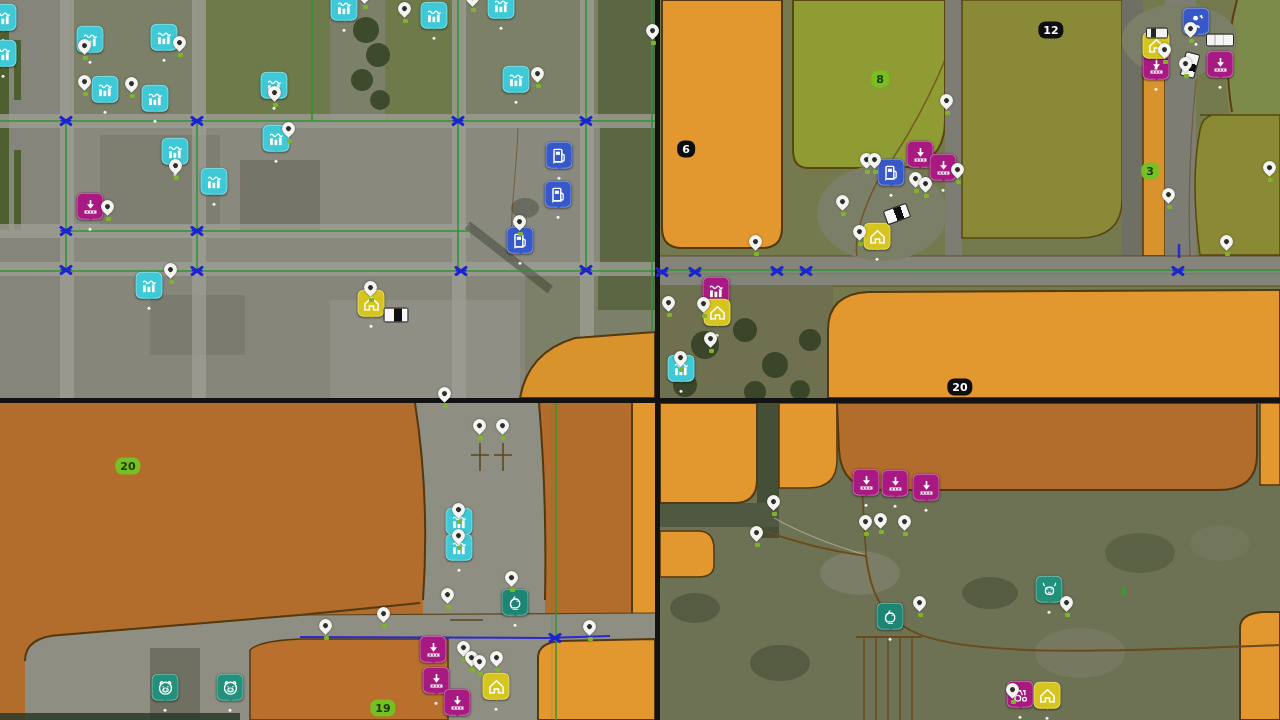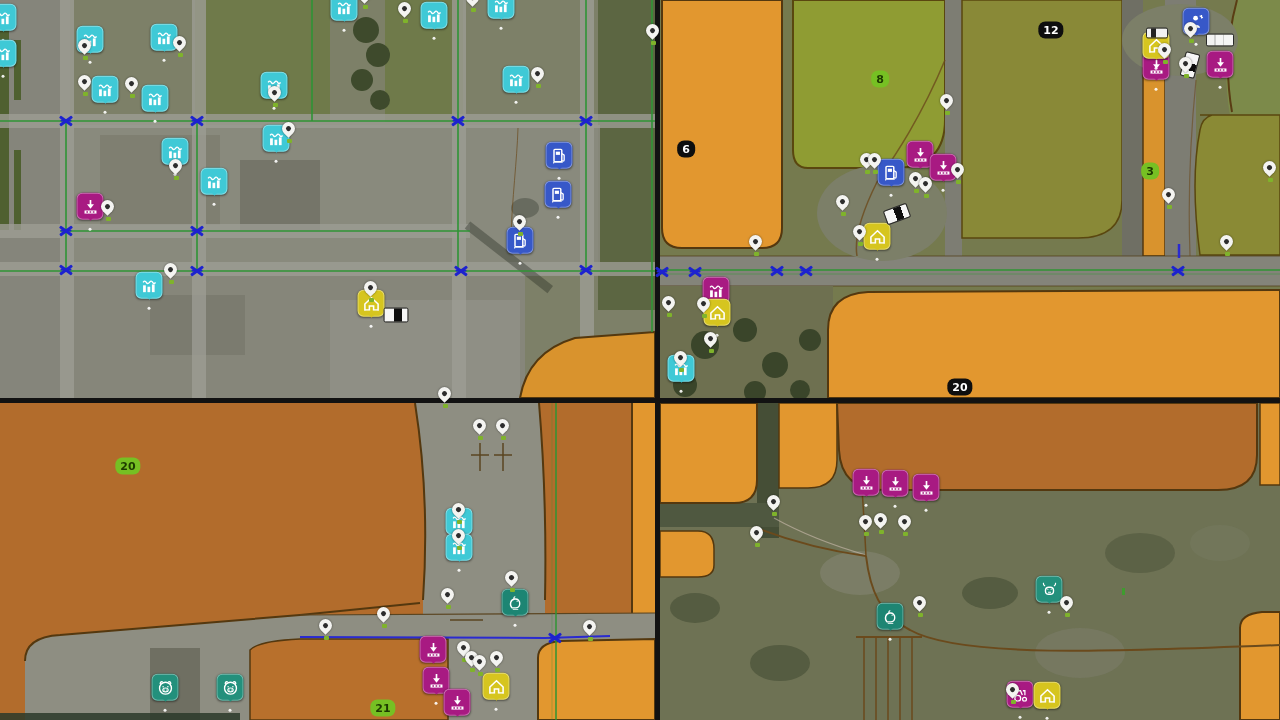--- a/index.html
+++ b/index.html
@@ -848,14 +848,14 @@
     <div class="pinw" style="left: 1013px; top: 701px;">
       <span class="head"></span>
       <span class="tip"></span>
     </div>
     <div class="badge badge-dark" style="left: 686px; top: 149px;">6</div>
     <div class="badge badge-green" style="left: 880px; top: 79px;">8</div>
     <div class="badge badge-dark" style="left: 1051px; top: 30px;">12</div>
     <div class="badge badge-green" style="left: 1150px; top: 171px;">3</div>
     <div class="badge badge-dark" style="left: 960px; top: 387px;">20</div>
     <div class="badge badge-green" style="left: 128px; top: 466px;">20</div>
-    <div class="badge badge-green" style="left: 383px; top: 708px;">21</div>
+    <div class="badge badge-green" style="left: 383px; top: 708px;">19</div>
   </div>
 
 </body></html>

